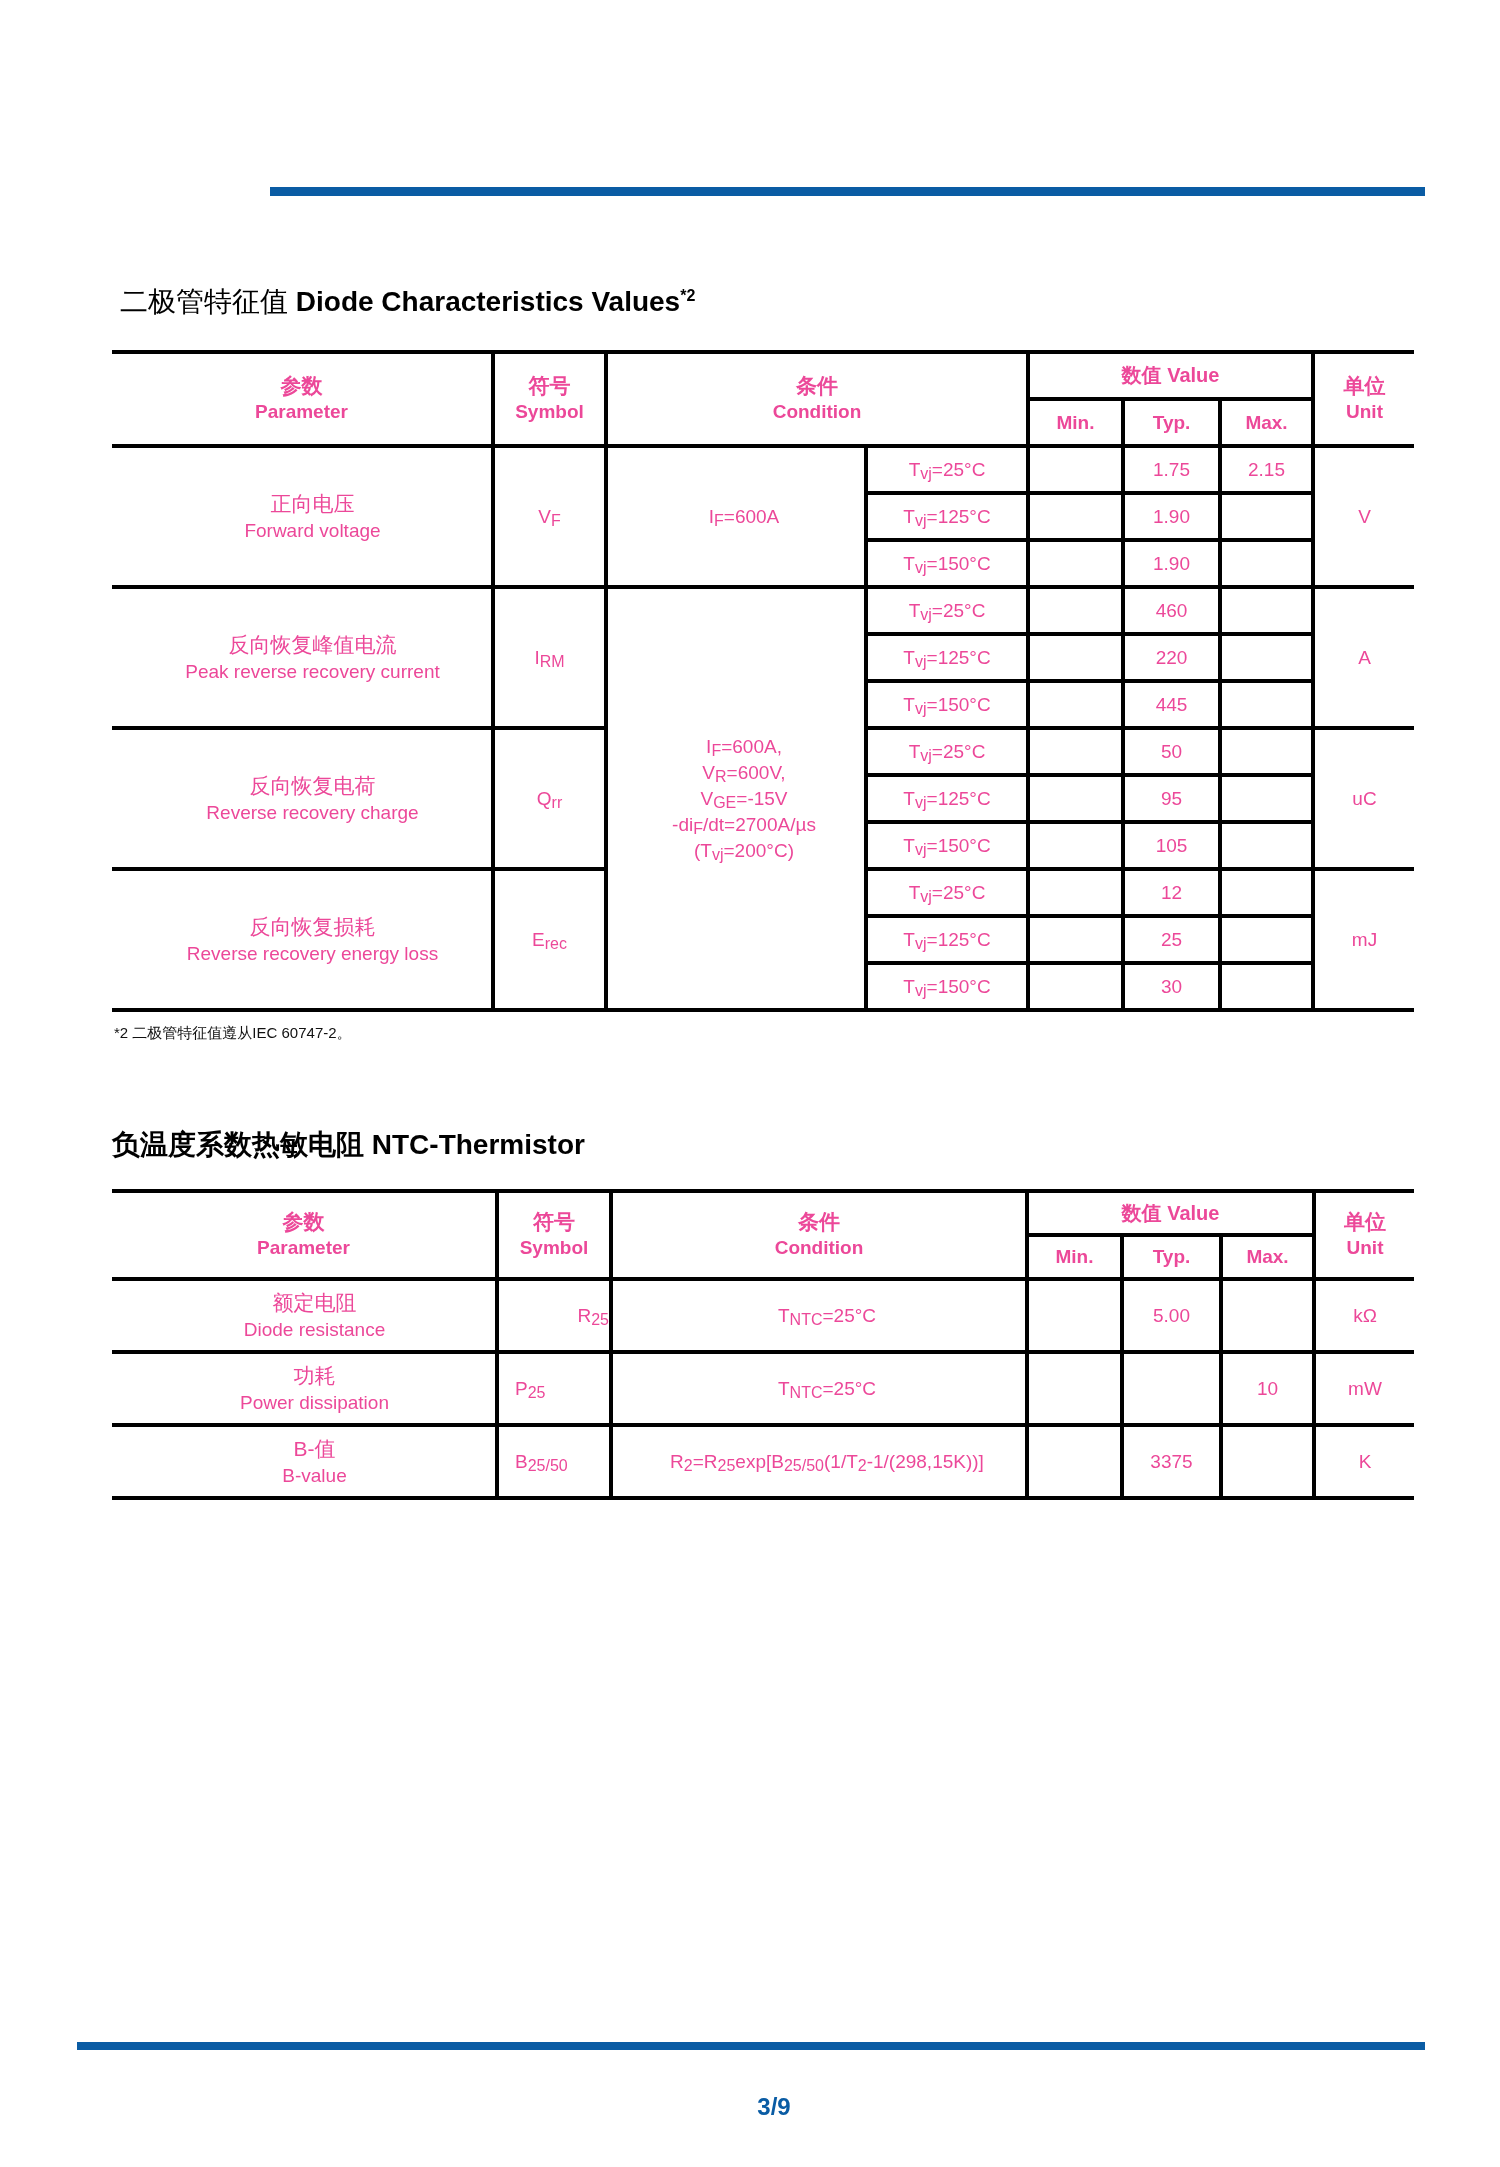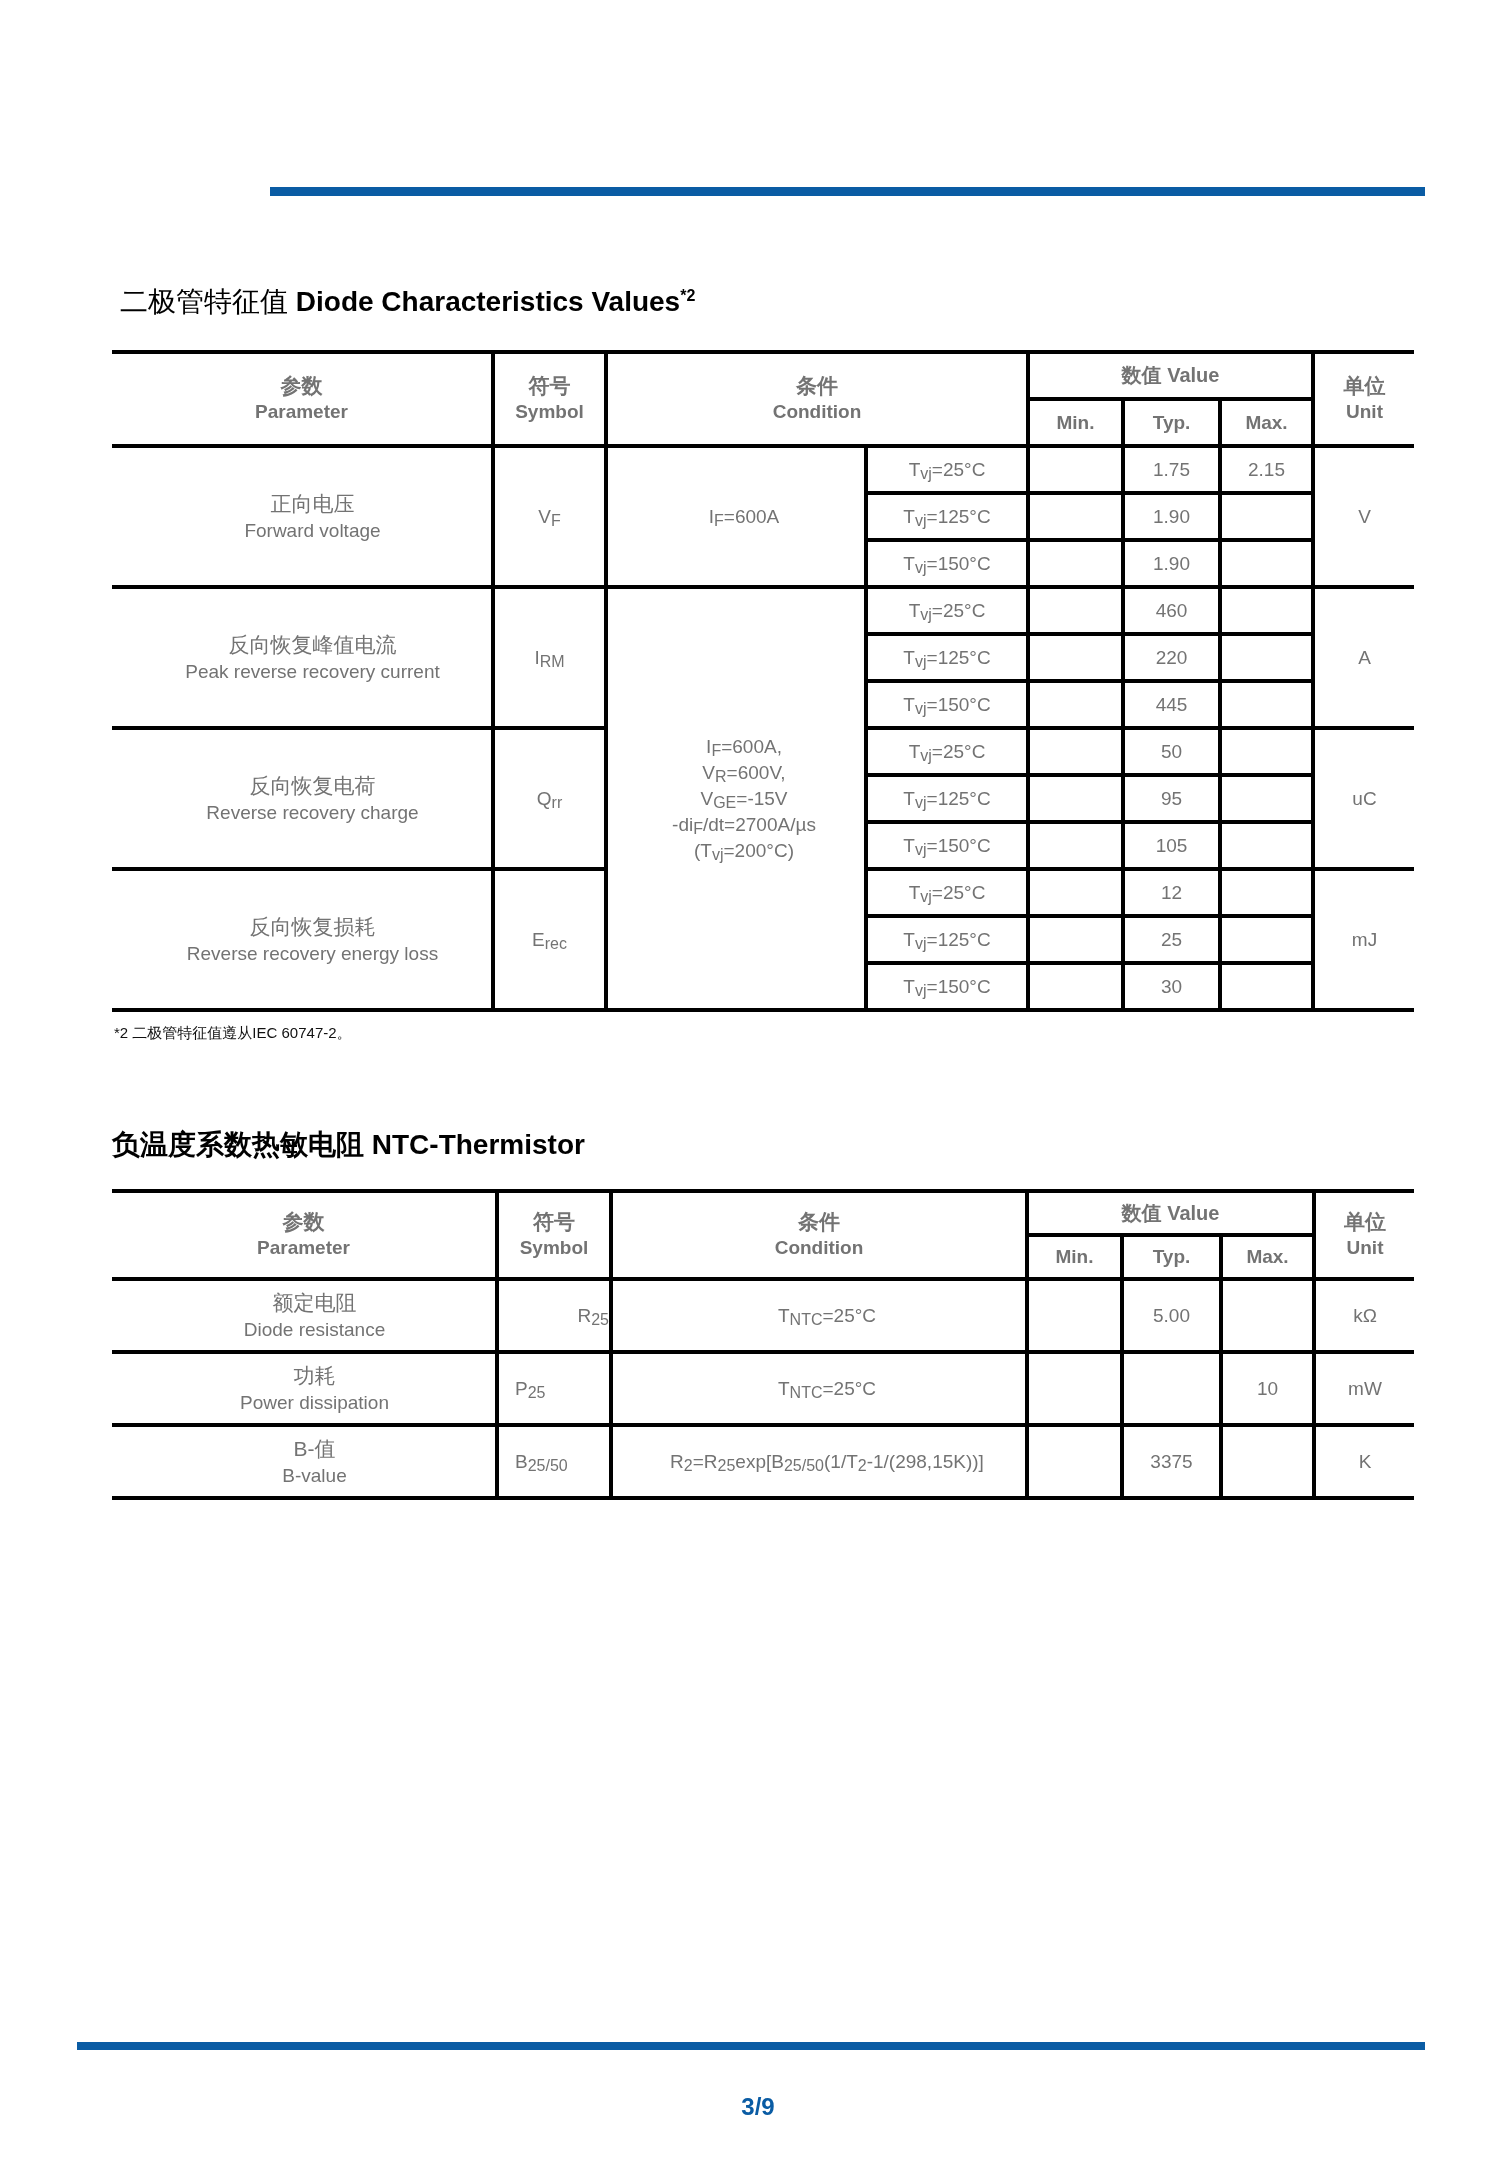--- a/index.html
+++ b/index.html
@@ -10,21 +10,21 @@
   .bar { position: absolute; background: #0a5ca4; }
   .section-title {
     position: absolute; font-size: 28px; color: #000; white-space: nowrap;
     letter-spacing: 0;
   }
   .section-title .cn { font-weight: normal; }
   .section-title .en { font-weight: bold; }
   .section-title sup { font-size: 16px; font-weight: bold; }
   table.spec {
     position: absolute; border-collapse: collapse; table-layout: fixed;
-    font-size: 19px; color: #737373;
+    font-size: 19px; color: #ec4899;
   }
   table.spec td, table.spec th {
     border: 4px solid #000; padding: 0; vertical-align: middle; text-align: center;
     font-weight: normal; overflow: hidden;
   }
   table.spec tr:first-child th { border-top-width: 4px; }
   table.spec th.first, table.spec td.first { border-left: none; }
   table.spec th.last, table.spec td.last { border-right: none; }
   table.spec th .cn { display: block; font-size: 21px; font-weight: bold; line-height: 26px; }
   table.spec th .en { display: block; font-weight: bold; font-size: 19px; line-height: 26px; }
@@ -275,13 +275,13 @@
     <td></td>
     <td>3375</td>
     <td></td>
     <td class="last">K</td>
   </tr>
 </tbody>
   </table>
 
 <div class="bar" style="left:77px; top:2042px; width:1348px; height:8px;"></div>
 
-<div class="page-num" style="left:708px; top:2093px;text-align:center;">3/9</div>
+<div class="page-num" style="left:724px; top:2093px;text-align:center;">3/9</div>
 
 </body></html>

